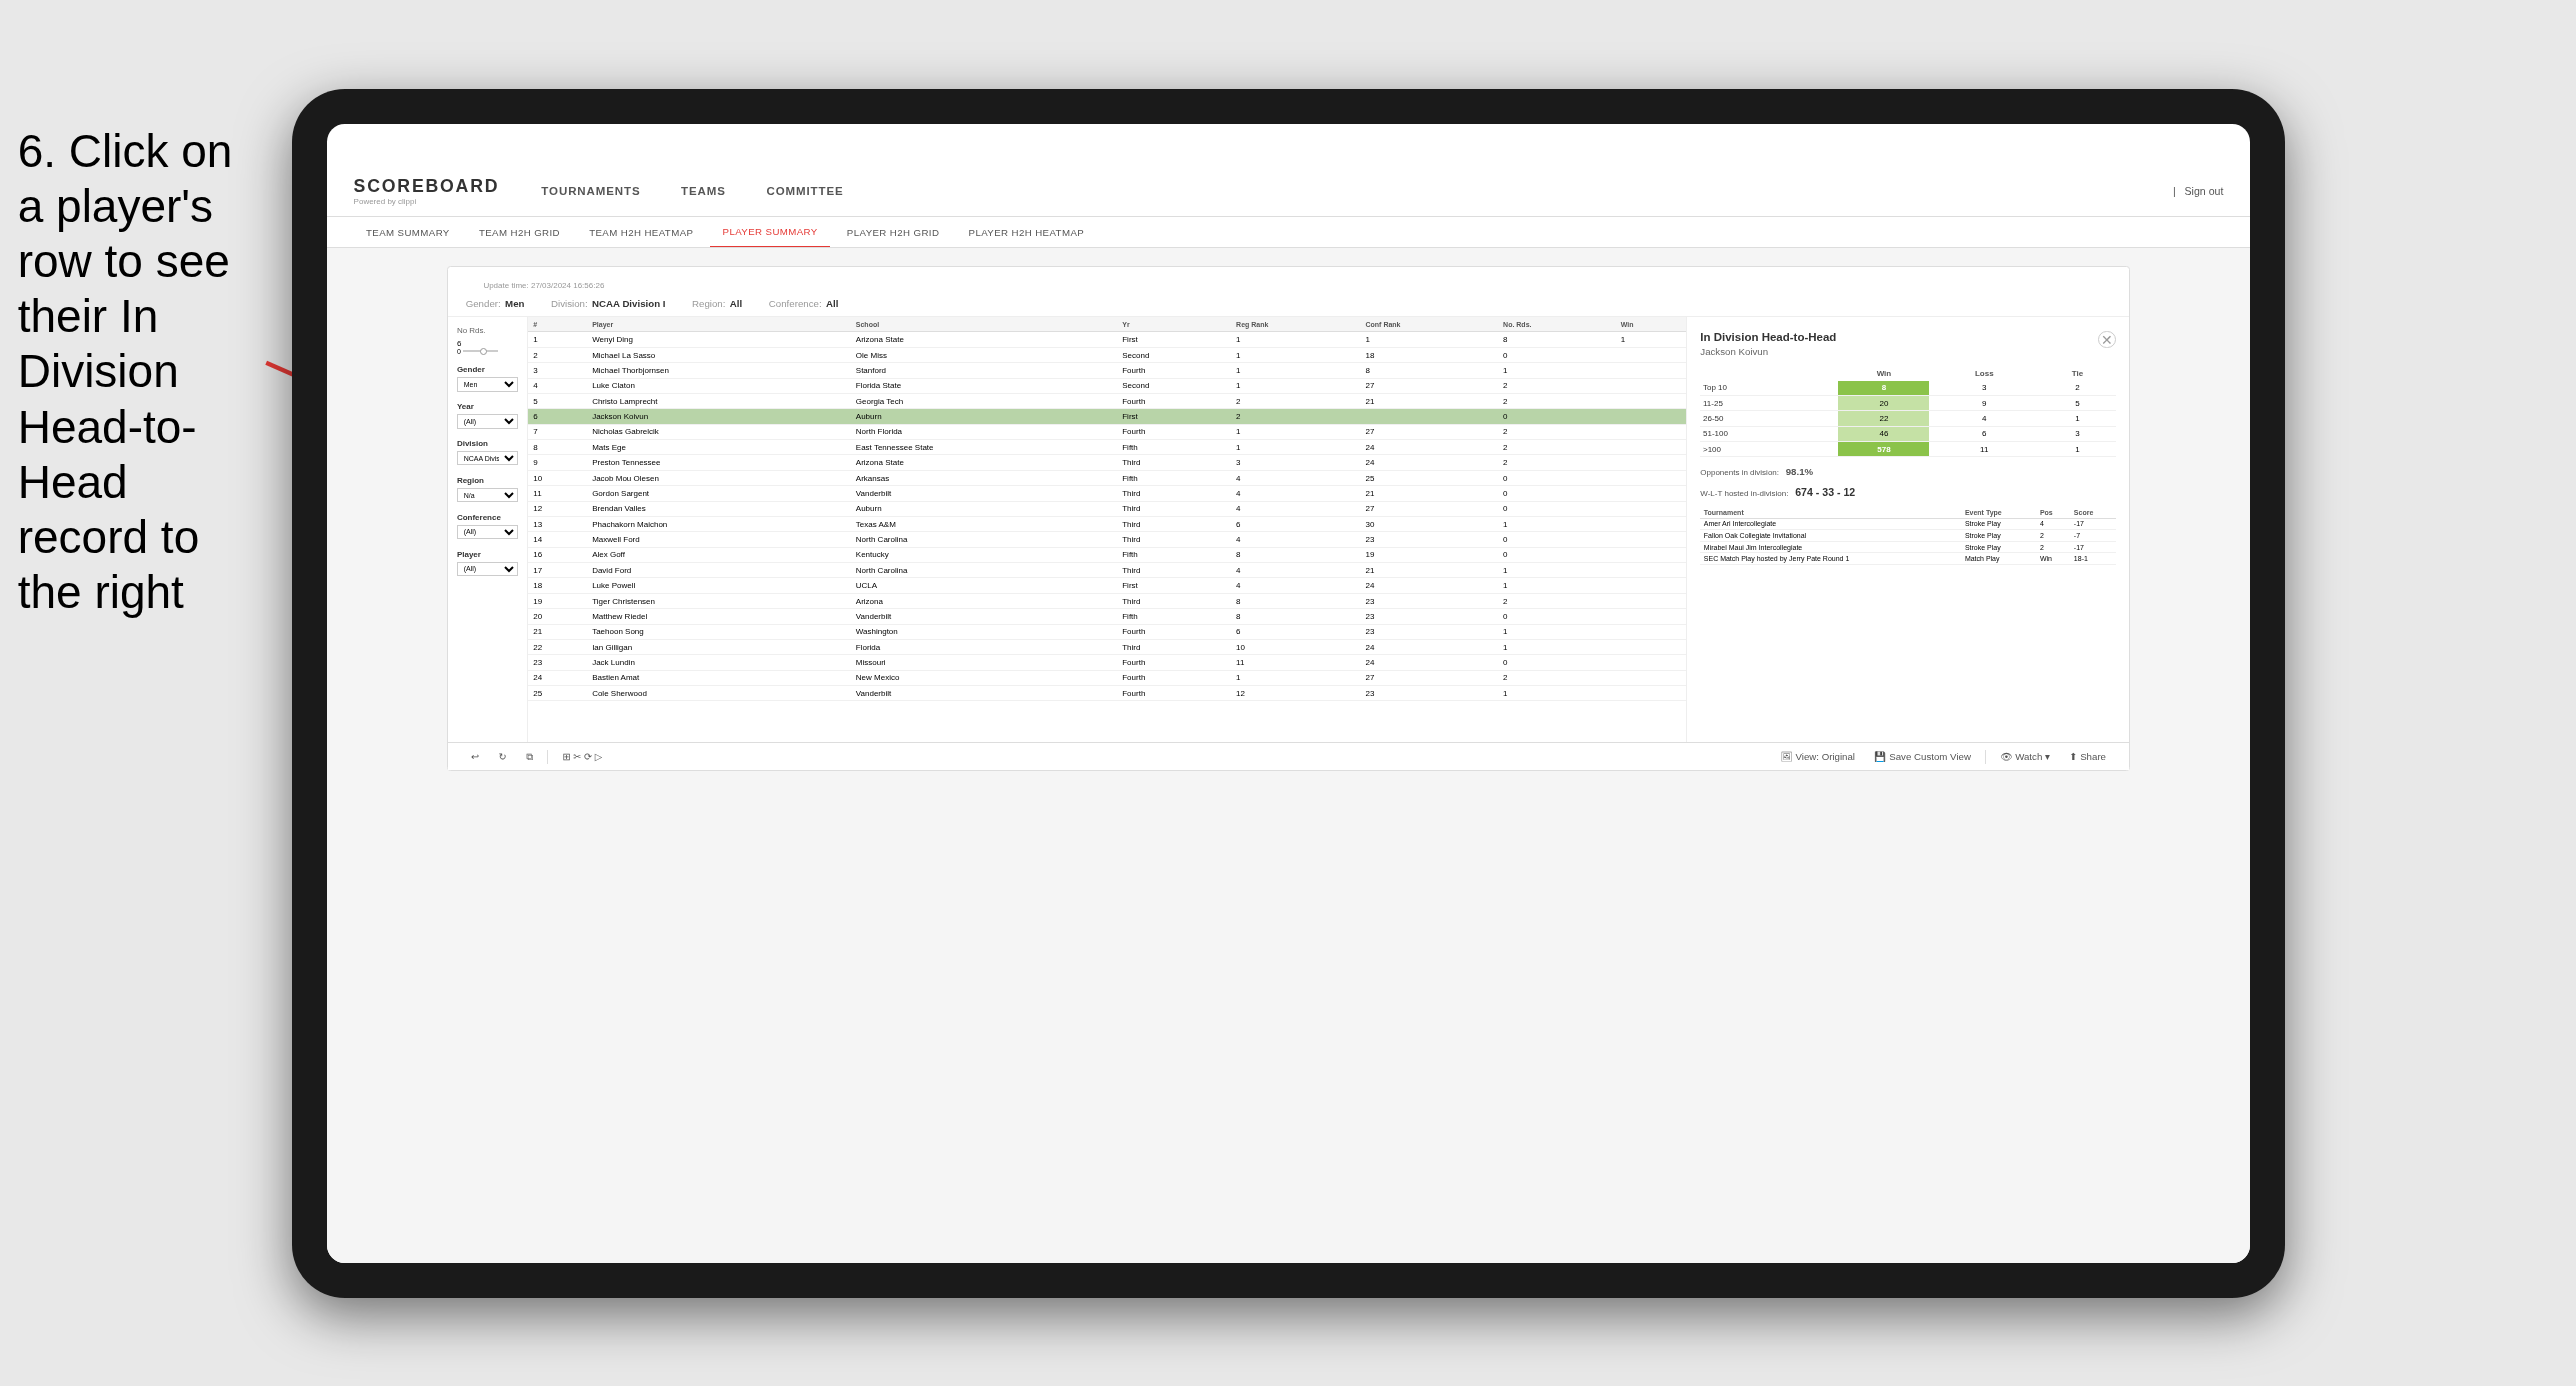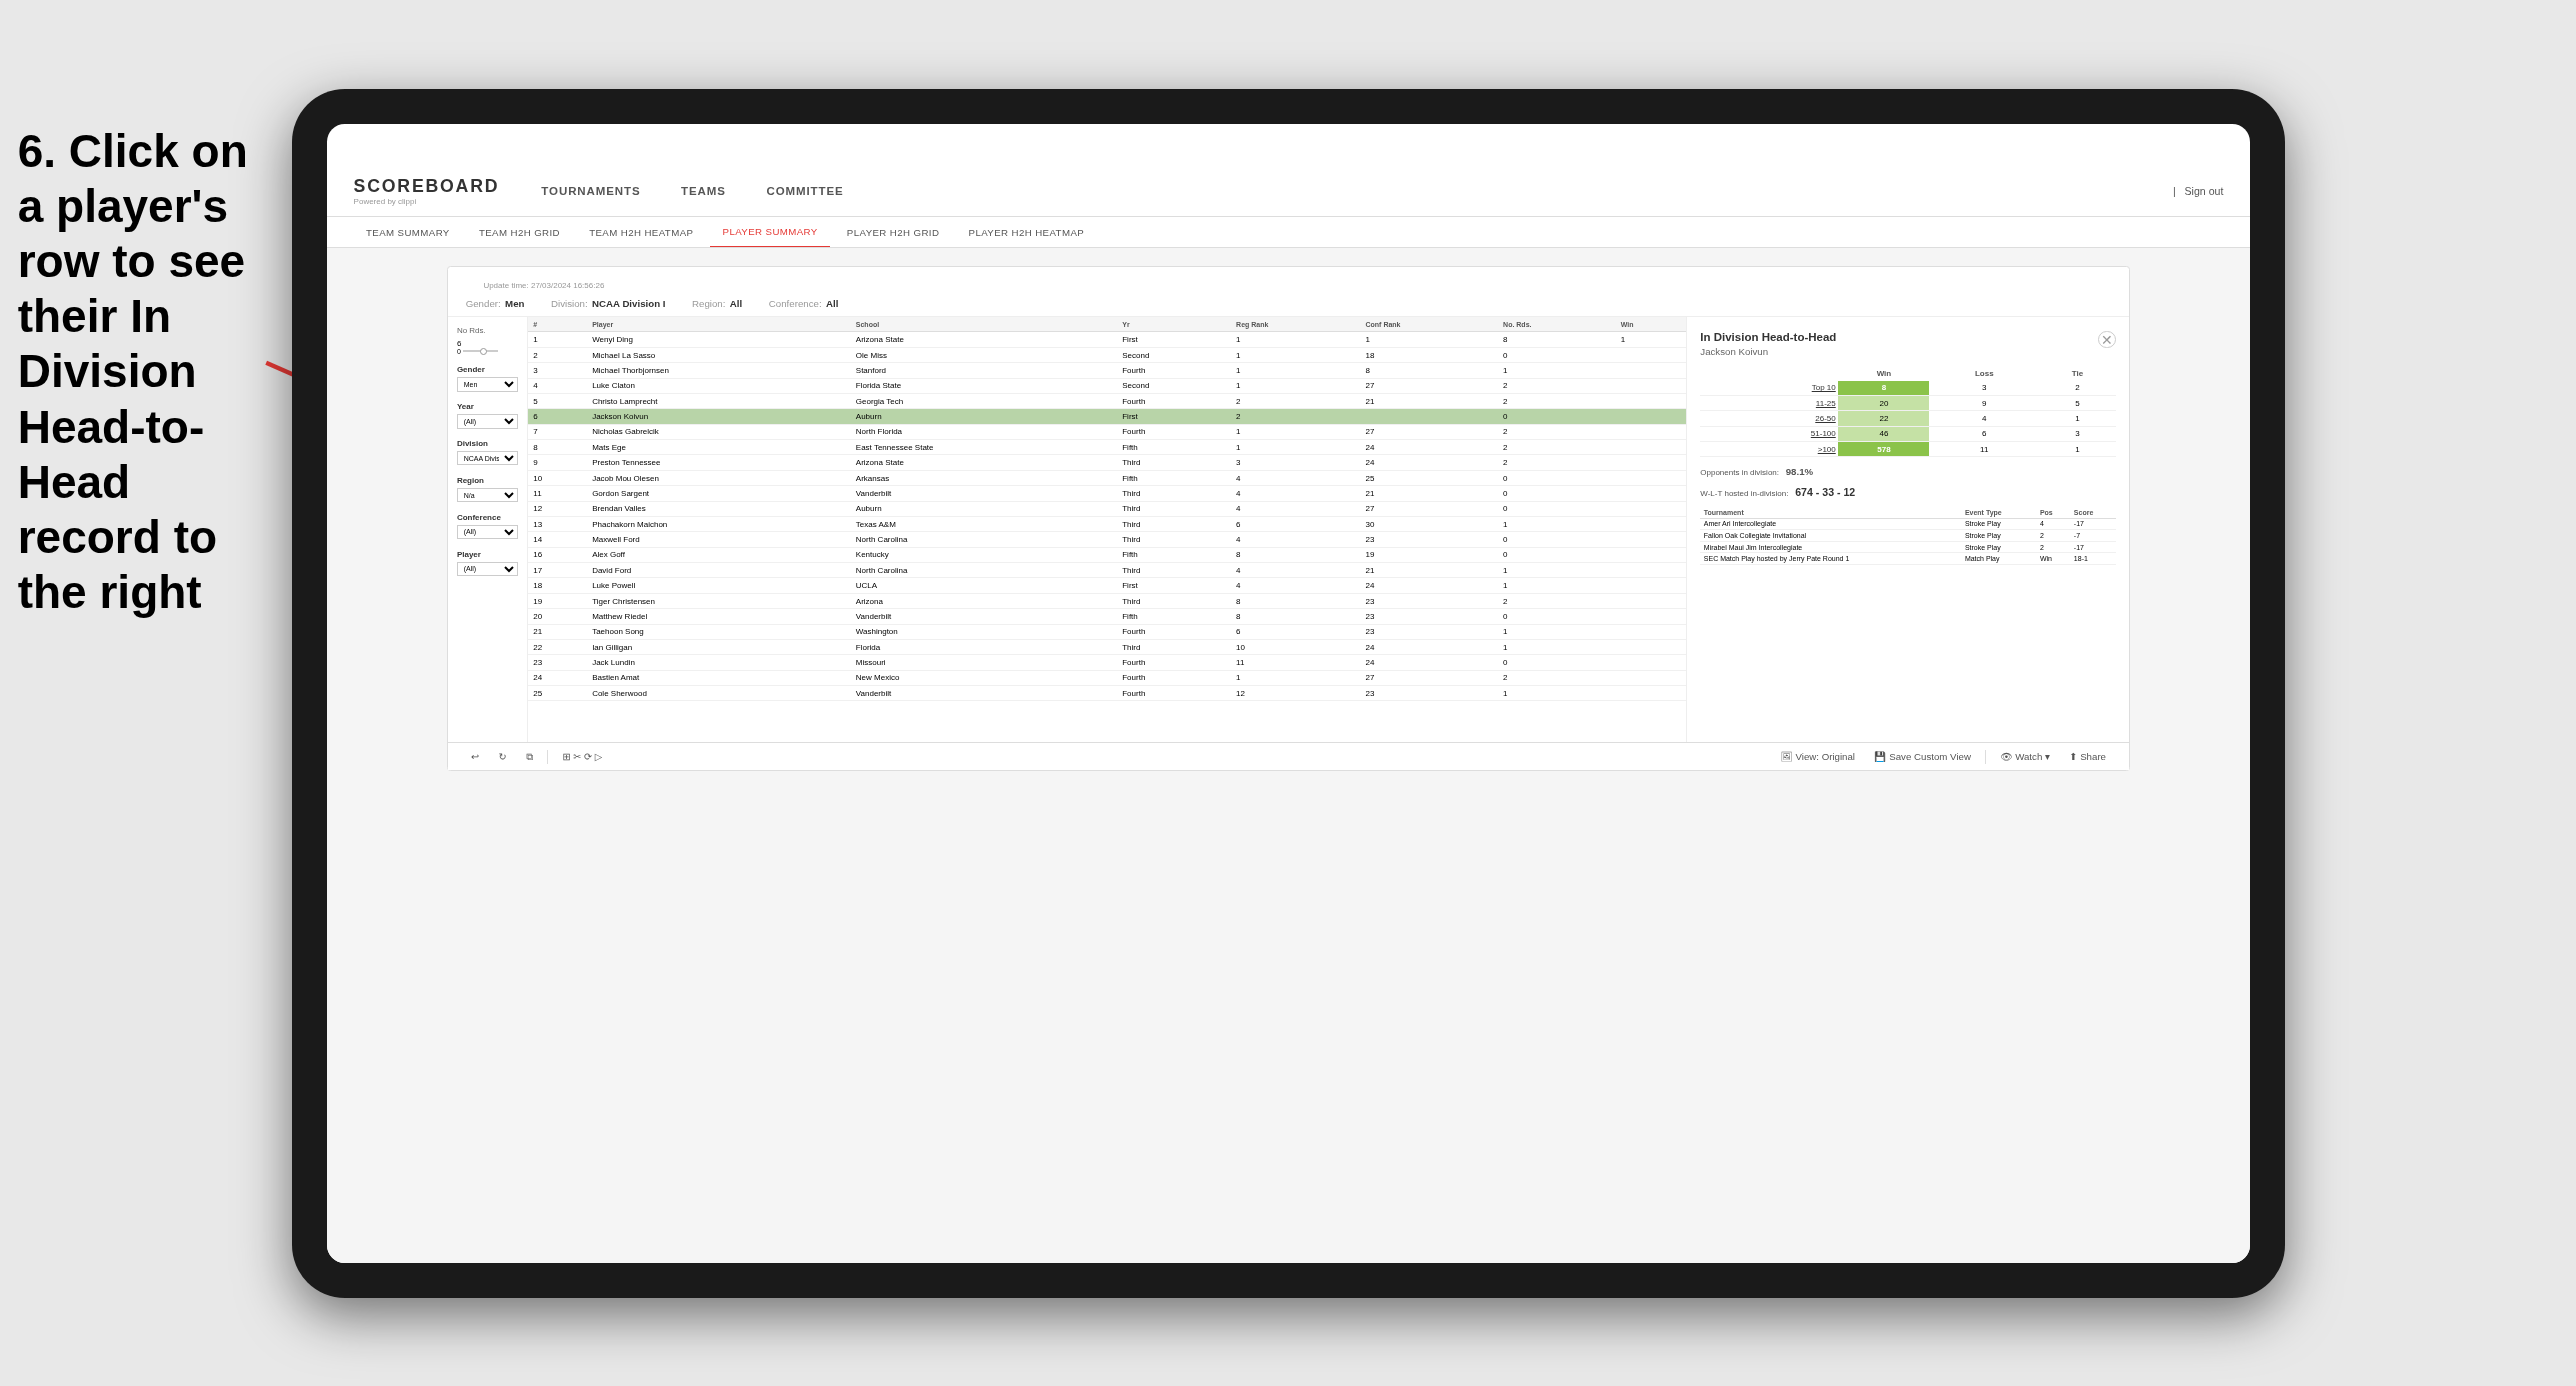--- a/index.html
+++ b/index.html
@@ -12,21 +12,21 @@
       overflow: hidden;
     }
 
     
     .instruction-text {
       position: absolute;
       left: 0;
       top: 106px;
       width: 275px;
       font-size: 46px;
-      font-weight: bold;
+      font-weight: normal;
       line-height: 1.2;
       color: #000;
       padding: 17.7px;
     }
 
     
     .tablet-frame {
       position: absolute;
       left: 292px;
       top: 89px;
@@ -327,24 +327,23 @@
     }
 
     .h2h-table td {
       text-align: center;
       padding: 2.7px;
       border-bottom: 0.9px solid #f0f0f0;
       font-size: 8px;
     }
 
     .h2h-table .row-label {
-      text-align: right;
+      text-align: left;
       color: #333;
       font-weight: normal;
-      text-decoration: underline;
     }
 
     .green-cell {
       background: #8bc34a;
       color: #fff;
       font-weight: bold;
     }
 
     .light-green-cell {
       background: #c5e1a5;

